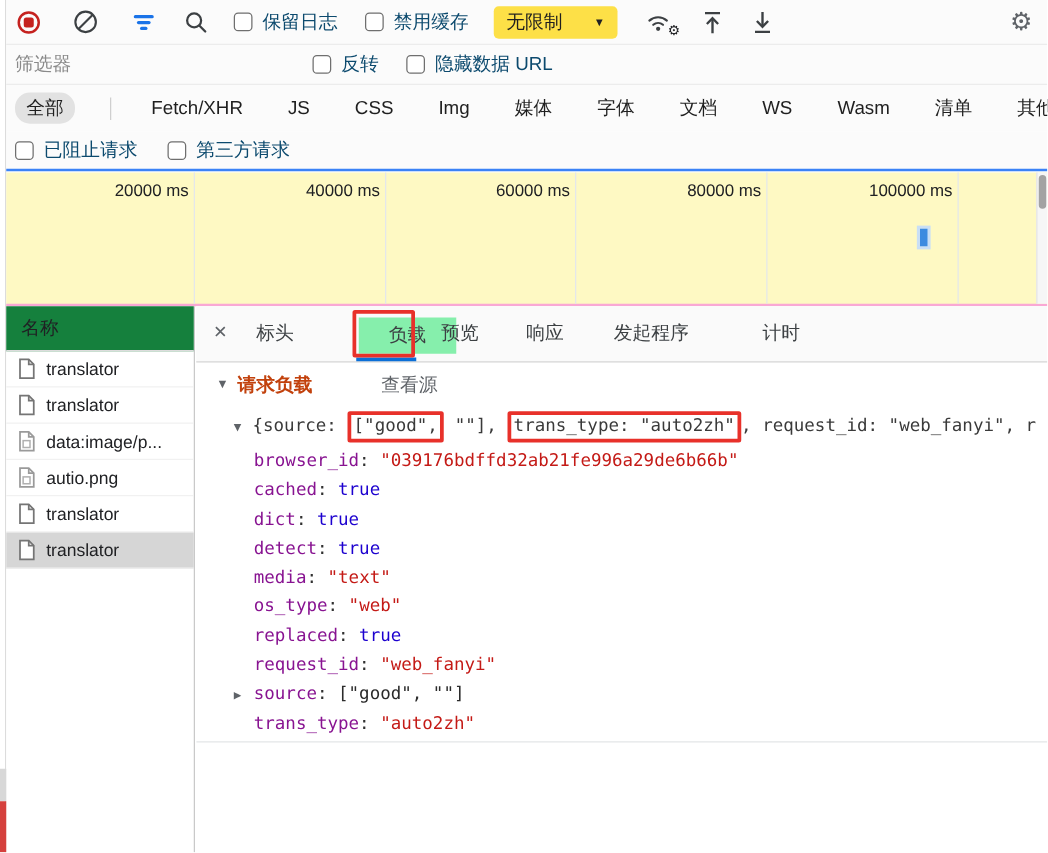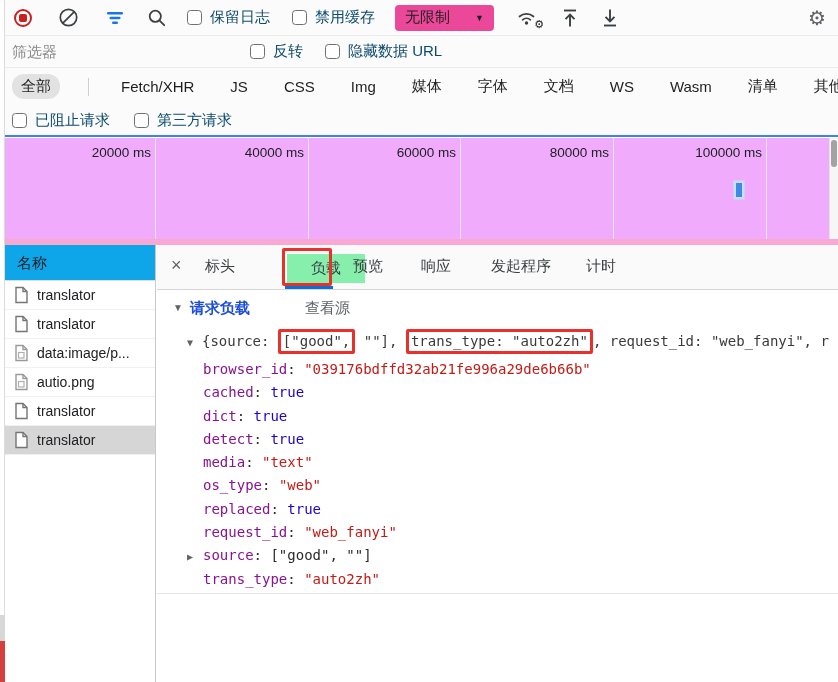--- a/index.html
+++ b/index.html
@@ -20,69 +20,69 @@
   .tb4 { top:105px; height:32px; border-bottom:2px solid #3b82f6; }
 
   .icon-btn { display:flex; align-items:center; justify-content:center; cursor:pointer; }
   .record { margin-left:9px; width:18px; height:18px; border:2px solid #c5221f; border-radius:50%; position:relative; }
   .record::after { content:""; position:absolute; left:3px; top:3px; width:8px; height:8px; background:#c5221f; border-radius:2px; }
   .m26 { margin-left:26px; } .m22 { margin-left:22px; } .m20 { margin-left:20px; }
 
   .checkbox { display:inline-block; width:15px; height:15px; border:1.5px solid #6f6f6f; border-radius:3.5px; background:#fff; flex:none; cursor:pointer; }
   .cb-group { display:flex; align-items:center; gap:8px; font-size:15px; color:#0c4a6e; white-space:nowrap; }
 
-  .throttle { margin-left:20px; width:99px; height:26px; background:#ec4899; border-radius:4px;
+  .throttle { margin-left:20px; width:99px; height:26px; background:#fde047; border-radius:4px;
               display:flex; align-items:center; padding:0 10px; font-size:15px; color:#1f1f1f; cursor:pointer; }
   .throttle .arrow { margin-left:auto; font-size:9px; color:#202124; }
 
   .gear-btn { margin-left:auto; margin-right:12px; font-size:20px; color:#5f6368; cursor:pointer; }
 
   .filter-input { margin-left:7px; width:225px; height:24px; border:none; outline:none; background:transparent;
                   font-size:15px; font-family:"Liberation Sans",sans-serif; color:#202124; }
   .filter-input::placeholder { color:#8a8a8a; }
   .tb2 .cb-invert { margin-left:13px; }
   .tb2 .cb-hide { margin-left:22px; }
 
   .chips { display:flex; align-items:center; gap:28px; margin-left:7px; font-size:15px; color:#1f1f1f; }
   .chip { padding:3px 4px; cursor:pointer; white-space:nowrap; }
   .chip.selected { background:#e2e2e2; border-radius:12px; padding:3px 9px; }
   .chip-divider { width:1px; height:18px; background:#cfcfcf; }
   .tb3 .cb-cookie { margin-left:24px; }
   .tb4 .cb-blockedreq { margin-left:7px; }
   .tb4 .cb-thirdparty { margin-left:24px; }
 
   
-  .timeline { position:absolute; top:138px; left:5px; right:0; height:107px; background:#f0abfc; border-bottom:6px solid #f9a8d4; }
+  .timeline { position:absolute; top:138px; left:5px; right:0; height:107px; background:#fef9c3; border-bottom:2px solid #f9a8d4; }
   .gridline { position:absolute; top:0; bottom:0; width:1px; background:#e4e7ea; }
   .tick { position:absolute; top:7px; width:104px; text-align:right; font-size:13.5px; color:#202124; }
   .wf-bar { position:absolute; left:731px; top:45px; width:6px; height:14px; background:#3c8be0; box-shadow:0 0 0 2.5px #c9dff5; }
   .tl-scroll { position:absolute; right:0; top:0; bottom:0; width:9px; background:#f6f6f6; border-left:1px solid #e3e3e3; }
   .tl-thumb { position:absolute; right:1px; top:2px; width:6px; height:27px; background:#a3a3a3; border-radius:3px; cursor:pointer; }
 
   
   .main { position:absolute; top:245px; left:5px; right:0; bottom:0; }
   .files { position:absolute; left:0; top:0; bottom:0; width:151px; border-right:1px solid #c9c9c9; background:#fff; }
-  .files-header { height:36px; line-height:35px; padding-left:12px; font-size:15px; color:#202124; background:#0ea5e9; border-bottom:1px solid #dcdcdc; }
+  .files-header { height:36px; line-height:35px; padding-left:12px; font-size:15px; color:#202124; background:#15803d; border-bottom:1px solid #dcdcdc; }
   .file-row { height:29px; display:flex; align-items:center; gap:8px; padding-left:9px; border-bottom:1px solid #f1f1f1; font-size:14px; color:#202124; cursor:pointer; white-space:nowrap; overflow:hidden; }
   .file-row.selected { background:#d6d6d6; }
   .file-icon { flex:none; display:flex; }
 
   .detail { position:absolute; left:152px; right:0; top:0; bottom:0; background:#fff; }
   .tabbar { position:absolute; left:0; right:0; top:0; height:45px; background:#fafafa; border-bottom:1px solid #d6d6d6; }
   .tab { position:absolute; top:12px; font-size:15px; color:#3c4043; cursor:pointer; white-space:nowrap; }
   .tab-close { top:10px; font-size:18px; color:#5f6368; }
   .tab-payload { top:9px; background:#86efac; padding:5px 24px; }
   .tab-underline { position:absolute; bottom:0; height:3px; background:#0b6fd7; }
   .anno-box { position:absolute; border:3px solid #e8312a; border-radius:2px; pointer-events:none; }
   .tab-anno { left:125px; top:3px; width:50px; height:38px; }
 
   .payload { position:absolute; left:0; right:0; top:45px; bottom:0; overflow:hidden; }
   .pl-header { position:absolute; top:9px; left:0; right:0; height:22px; font-size:15px; }
   .caret { font-size:10px; color:#5f6368; display:inline-block; cursor:pointer; }
-  .pl-title { position:absolute; left:33px; top:0; font-weight:bold; color:#1d4ed8; }
+  .pl-title { position:absolute; left:33px; top:0; font-weight:bold; color:#c2410c; }
   .pl-caret1 { position:absolute; left:16px; top:3px; }
   .pl-viewsource { position:absolute; left:148px; top:0; color:#5f6368; cursor:pointer; }
 
   .mono { font-family:"DejaVu Sans Mono","Liberation Mono",monospace; font-size:14px; }
   .pl-summary { position:absolute; left:0; right:0; top:40px; height:23px; line-height:23px; white-space:nowrap; color:#3a3a3a; }
   .pl-caret2 { position:absolute; left:30px; top:1px; }
   .pl-sumtext { position:absolute; left:45px; top:0; }
   .inline-box { display:inline-block; border:3px solid #e8312a; border-radius:2px; padding:0 2px; margin:-4px 0;
                 line-height:19px; vertical-align:baseline; }
 
@@ -286,21 +286,21 @@
     </div>
 
     <div class="detail">
       <div class="tabbar">
         <span class="tab tab-close" style="left:14px;">×</span>
         <span class="tab" style="left:48px;">标头</span>
         <span class="tab tab-payload" style="left:130px;">负载</span>
         <span class="tab" style="left:196px;">预览</span>
         <span class="tab" style="left:264px;">响应</span>
         <span class="tab" style="left:334px;">发起程序</span>
-        <span class="tab" style="left:429px;">计时</span>
+        <span class="tab" style="left:453px;">计时</span>
         <div class="tab-underline" style="left:128px; width:48px;"></div>
         <div class="anno-box tab-anno"></div>
       </div>
 
       <div class="payload">
         <div class="pl-header">
           <span class="caret pl-caret1">▼</span>
           <span class="pl-title">请求负载</span>
           <span class="pl-viewsource">查看源</span>
         </div>

